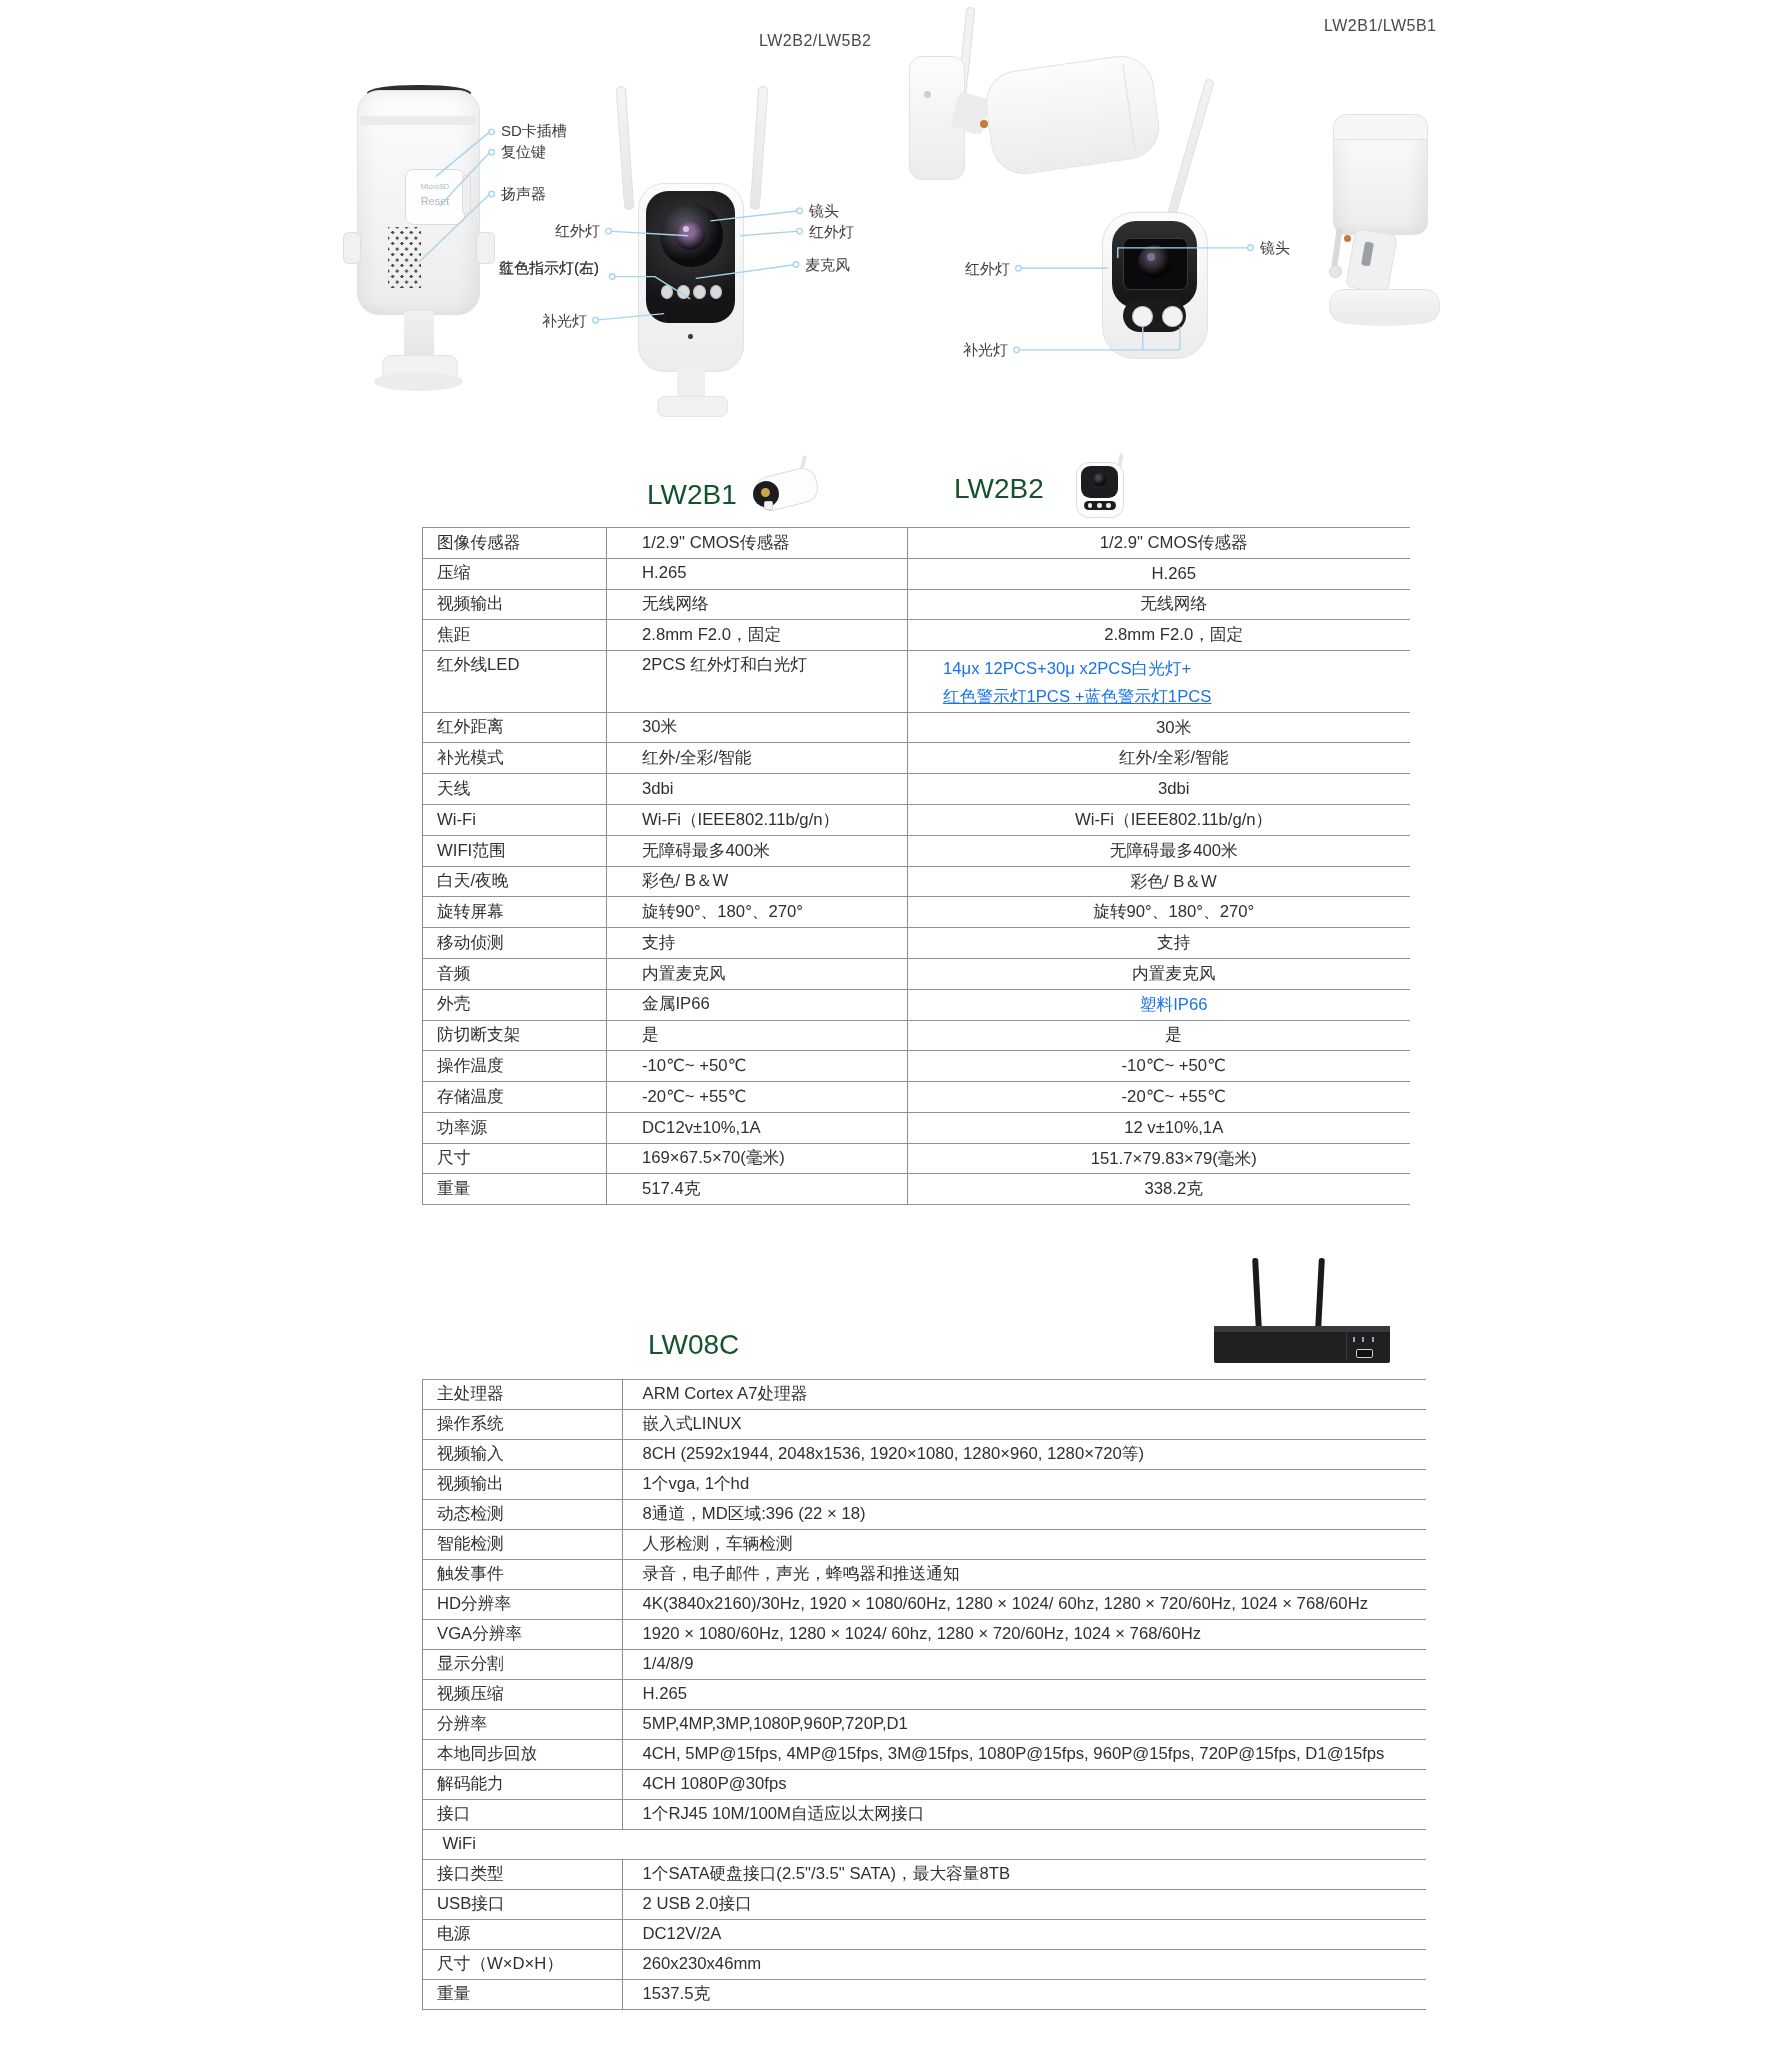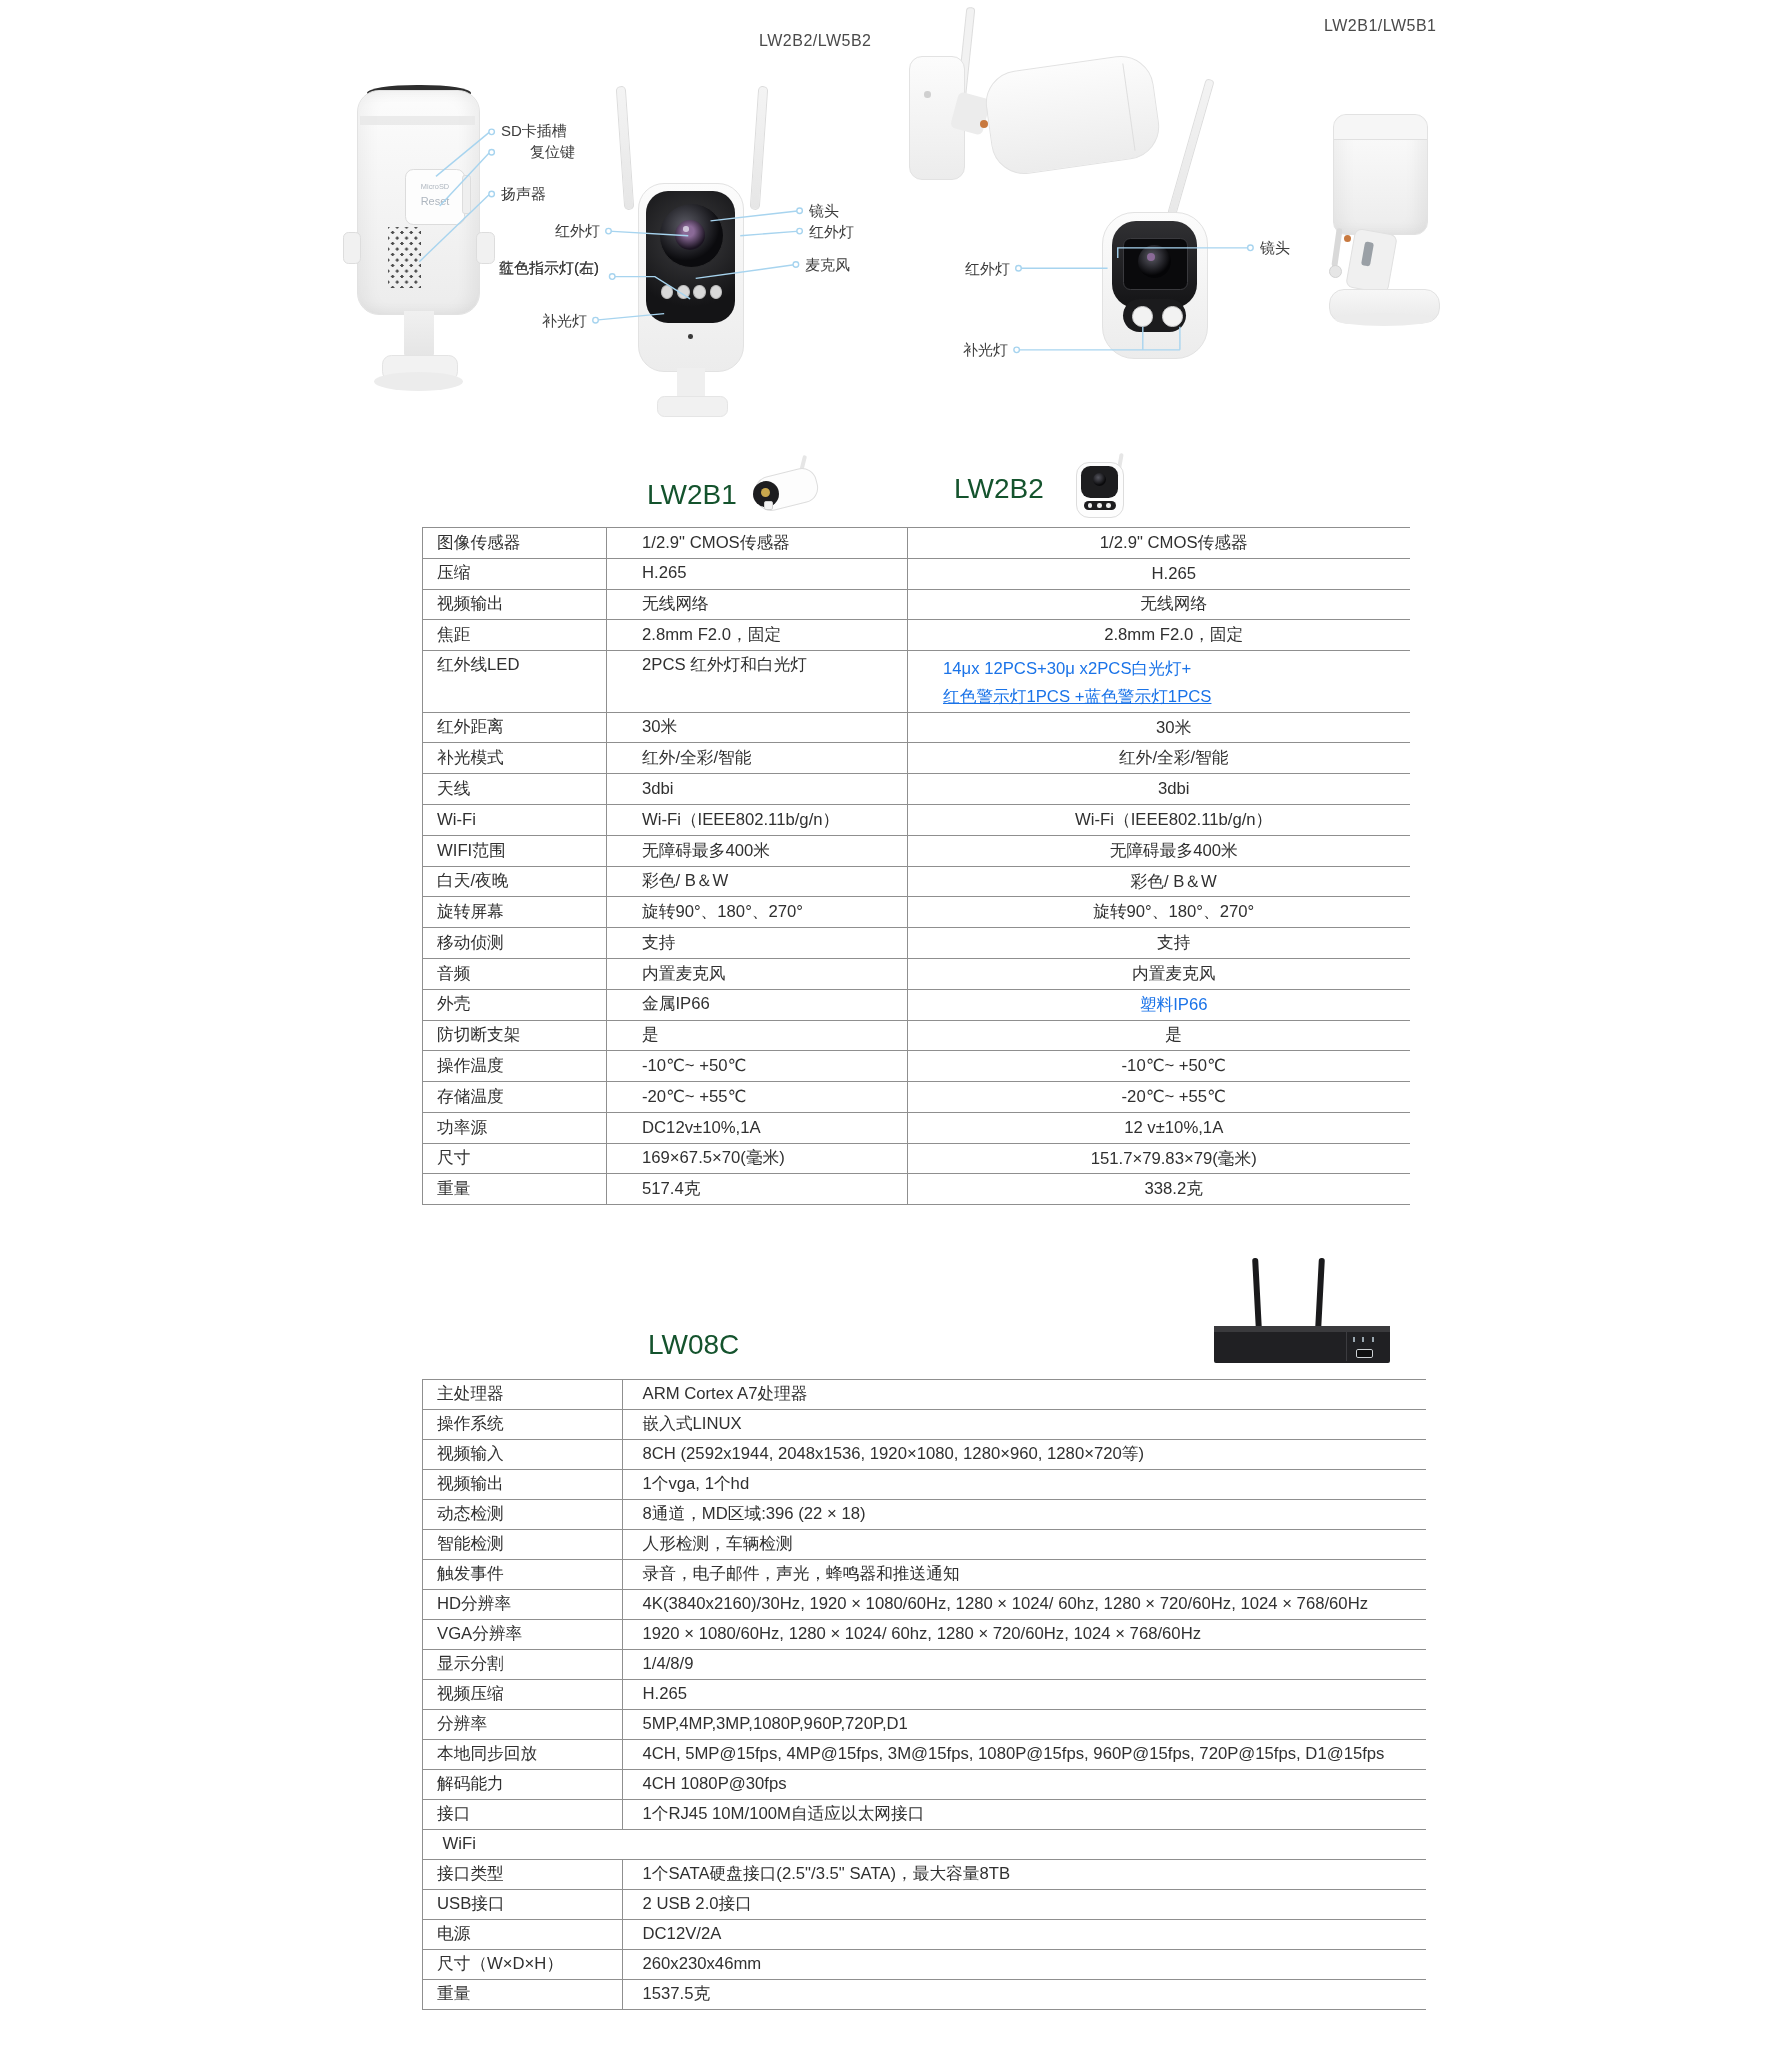--- a/index.html
+++ b/index.html
@@ -144,21 +144,21 @@
       <circle cx="862" cy="227" r="3"></circle>
         <circle cx="862" cy="249" r="3"></circle>
         <circle cx="858" cy="285" r="3"></circle>
       <circle cx="1098" cy="289" r="3"></circle>
         <circle cx="1348" cy="267" r="3"></circle>
         <circle cx="1096" cy="377" r="3"></circle>
     </g>
   </svg>
 
   <div class="callout" style="left:501px;top:123px;">SD卡插槽</div>
-  <div class="callout" style="left:530px;top:144px;text-align:center;">复位键</div>
+  <div class="callout" style="left:501px;top:144px;text-align:center;">复位键</div>
   <div class="callout" style="left:501px;top:186px;">扬声器</div>
   <div class="callout" style="left:555px;top:223px;">红外灯</div>
   <div class="callout" style="left:499px;top:260px;">红色指示灯(左)</div>
   <div class="callout" style="left:499px;top:260px;">蓝色指示灯(右)</div>
   <div class="callout" style="left:542px;top:313px;">补光灯</div>
   <div class="callout" style="left:809px;top:203px;">镜头</div>
   <div class="callout" style="left:809px;top:224px;">红外灯</div>
   <div class="callout" style="left:805px;top:257px;">麦克风</div>
   <div class="callout" style="left:965px;top:261px;">红外灯</div>
   <div class="callout" style="left:1260px;top:240px;">镜头</div>

